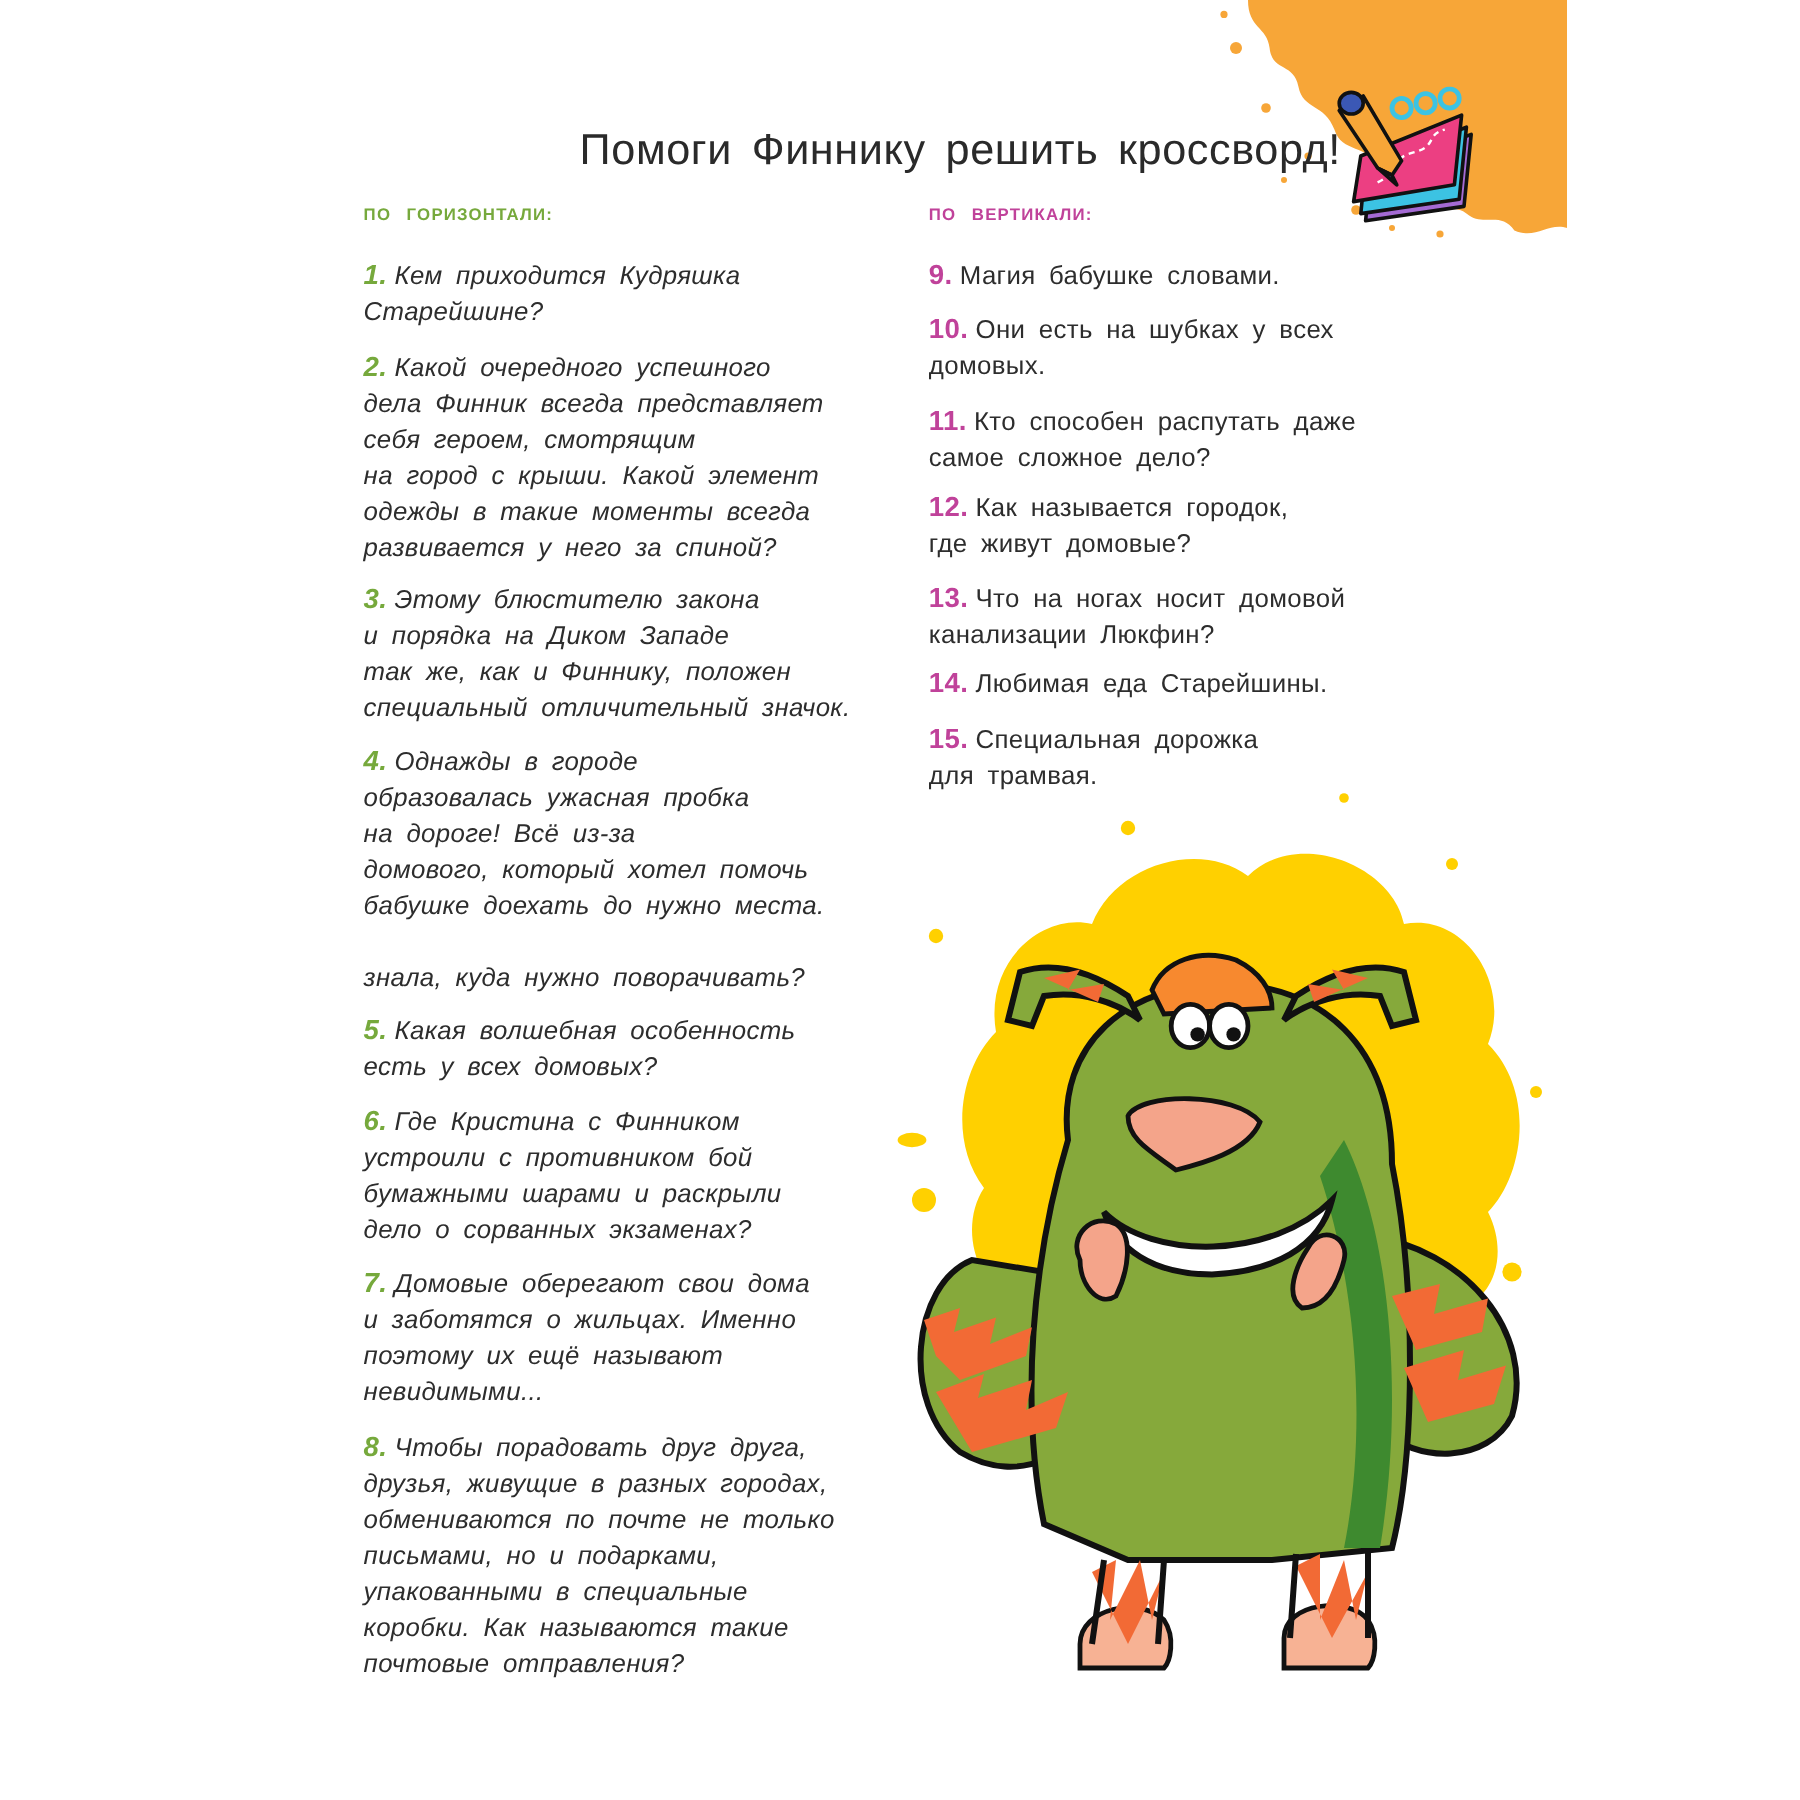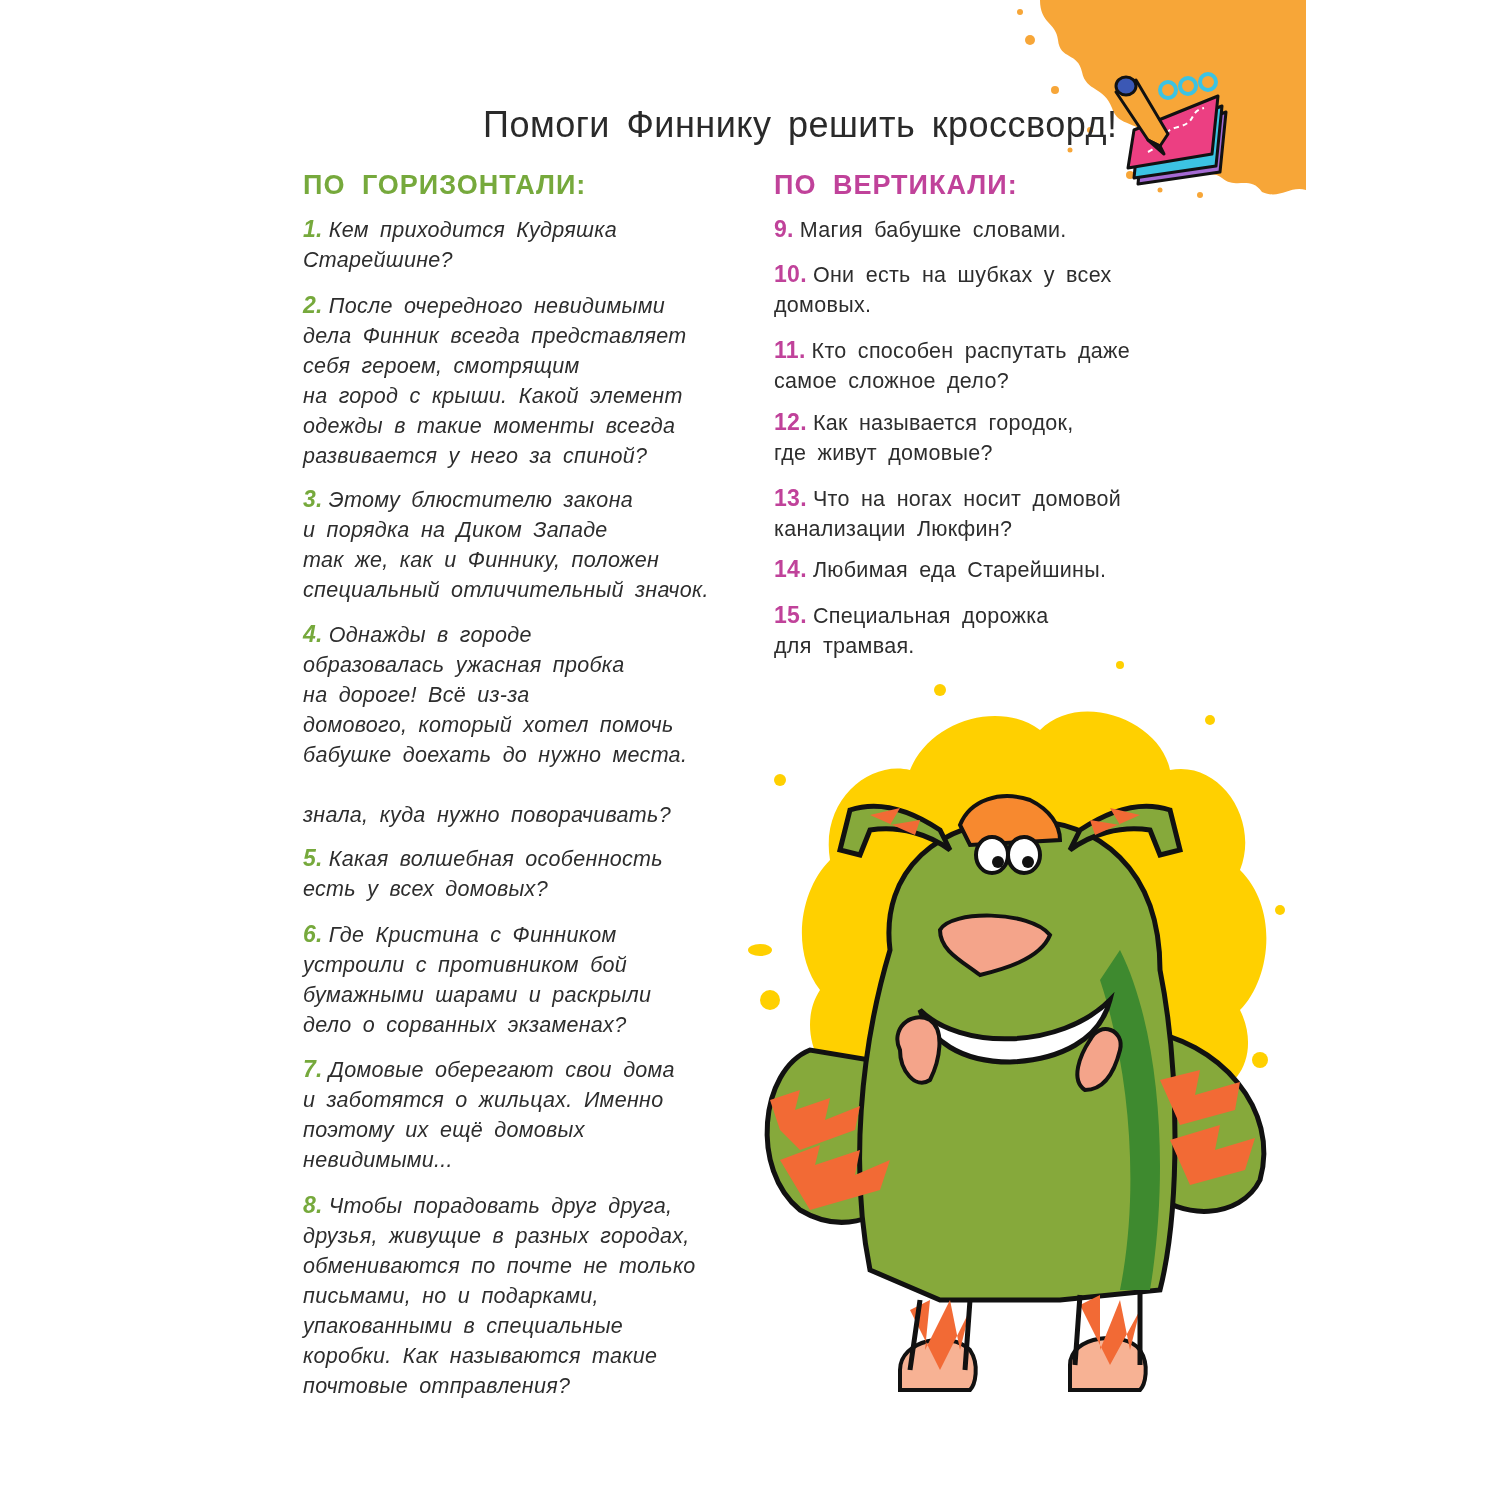--- a/index.html
+++ b/index.html
@@ -7,21 +7,21 @@
          font-family: "Liberation Sans", "DejaVu Sans", sans-serif; color: #2b2b2b; }
 
   .splash-orange { position: absolute; left: 1000px; top: 0; width: 306px; height: 200px; }
   .page-edge { position: absolute; left: 1306px; top: 0; width: 194px; height: 1500px; background: #fff; }
 
   .title { position: absolute; left: 483px; top: 104px; font-size: 36px; letter-spacing: 0.5px;
            word-spacing: 6px; color: #2a2a2a; font-weight: normal; }
 
   .notebook-icon { position: absolute; left: 1108px; top: 72px; width: 124px; height: 118px; }
 
-  .section-head { position: absolute; font-size: 27px; font-weight: bold; letter-spacing: 1px; word-spacing: 8px; }
+  .section-head { position: absolute; font-size: 14px; font-weight: bold; letter-spacing: 1px; word-spacing: 8px; }
   .head-h { left: 303px; top: 170px; color: #76a93c; }
   .head-v { left: 774px; top: 170px; color: #c0429a; }
 
   .clue { position: absolute; font-size: 21.5px; line-height: 30px; word-spacing: 5px; letter-spacing: 0.3px; color: #2d2d2d; }
   .clue .num { font-weight: bold; font-size: 23px; margin-right: 6px; }
   .col-h .num { color: #76a93c; }
   .col-v .num { color: #c0429a; }
   .col-h { left: 303px; width: 460px; font-style: italic; }
   .col-v { left: 774px; width: 440px; }
 
@@ -65,21 +65,21 @@
 </svg>
 
 <div class="section-head head-h">ПО ГОРИЗОНТАЛИ:</div>
 <div class="section-head head-v">ПО ВЕРТИКАЛИ:</div>
 
 <div class="clue col-h" style="top:214px">
   <span class="num">1.</span><span>Кем приходится Кудряшка</span><br>
   <span>Старейшине?</span>
 </div>
 <div class="clue col-h" style="top:290px">
-  <span class="num">2.</span><span>После очередного невидимыми</span><br>
+  <span class="num">2.</span><span>Какой очередного успешного</span><br>
   <span>дела Финник всегда представляет</span><br>
   <span>себя героем, смотрящим</span><br>
   <span>на город с крыши. Какой элемент</span><br>
   <span>одежды в такие моменты всегда</span><br>
   <span>развивается у него за спиной?</span>
 </div>
 <div class="clue col-h" style="top:484px">
   <span class="num">3.</span><span>Этому блюстителю закона</span><br>
   <span>и порядка на Диком Западе</span><br>
   <span>так же, как и Финнику, положен</span><br>
@@ -100,21 +100,21 @@
 </div>
 <div class="clue col-h" style="top:919px">
   <span class="num">6.</span><span>Где Кристина с Финником</span><br>
   <span>устроили с противником бой</span><br>
   <span>бумажными шарами и раскрыли</span><br>
   <span>дело о сорванных экзаменах?</span>
 </div>
 <div class="clue col-h" style="top:1054px">
   <span class="num">7.</span><span>Домовые оберегают свои дома</span><br>
   <span>и заботятся о жильцах. Именно</span><br>
-  <span>поэтому их ещё домовых</span><br>
+  <span>поэтому их ещё называют</span><br>
   <span>невидимыми...</span>
 </div>
 <div class="clue col-h" style="top:1190px">
   <span class="num">8.</span><span>Чтобы порадовать друг друга,</span><br>
   <span>друзья, живущие в разных городах,</span><br>
   <span>обмениваются по почте не только</span><br>
   <span>письмами, но и подарками,</span><br>
   <span>упакованными в специальные</span><br>
   <span>коробки. Как называются такие</span><br>
   <span>почтовые отправления?</span>

